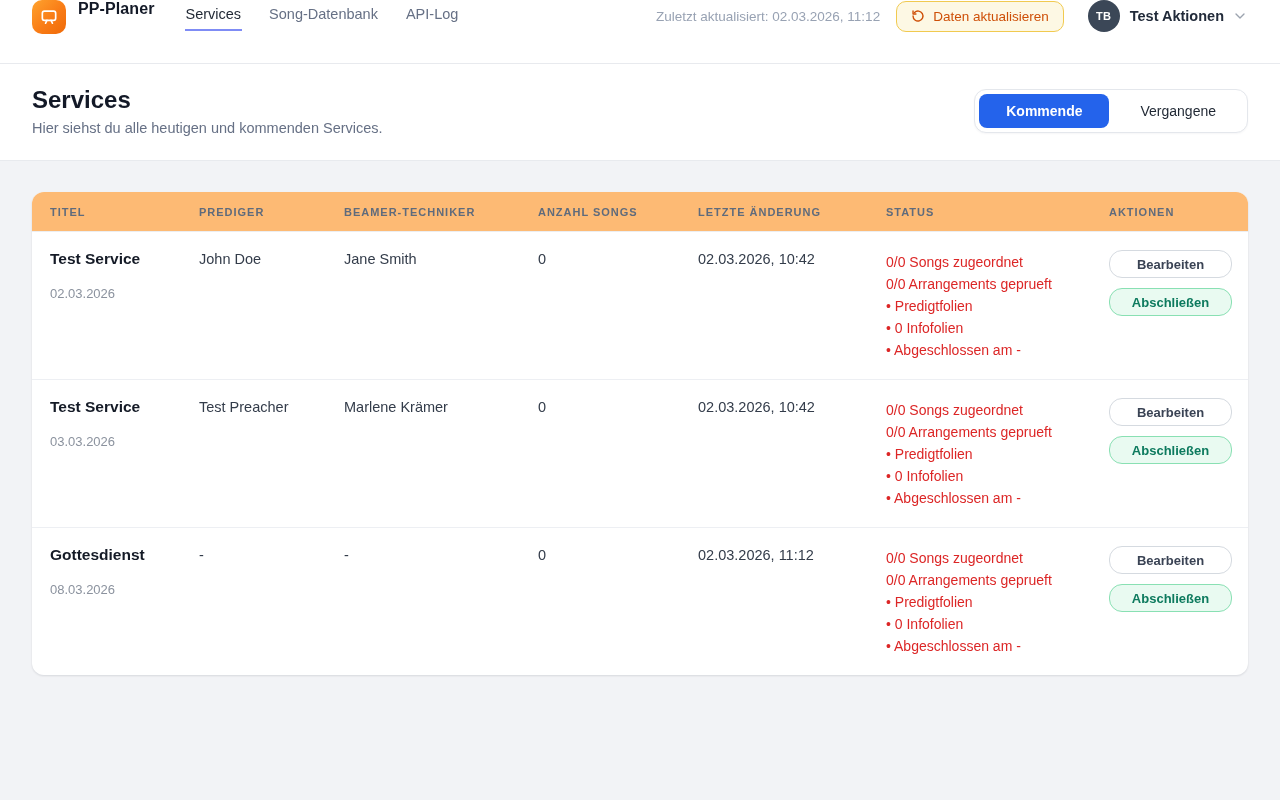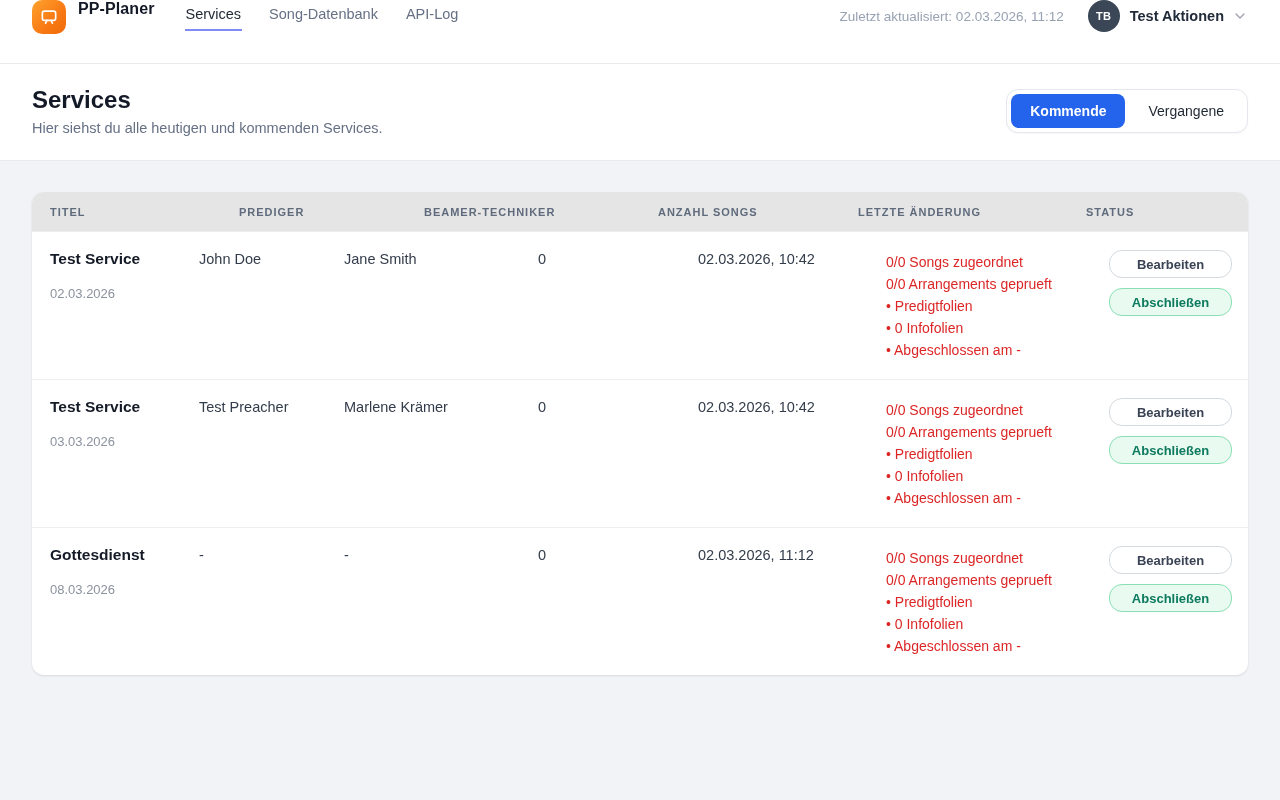--- a/index.html
+++ b/index.html
@@ -55,37 +55,37 @@
   }
   .page-head h1 { font-size:24px; font-weight:700; color:#131927; }
   .page-sub { margin-top:6px; font-size:14.5px; color:#667085; }
   .toggle {
     margin-left:auto; background:#fff; border:1px solid #e4e7ec; border-radius:12px;
     padding:4px; display:flex; gap:4px;
     box-shadow:0 1px 2px rgba(16,24,40,.04);
   }
   .toggle button {
     font-family:inherit; font-size:14px; font-weight:500; color:#1f2733;
-    background:transparent; border:0; border-radius:8px; padding:9px 19px; cursor:pointer;
+    background:transparent; border:0; border-radius:8px; padding:9px 27px; cursor:pointer;
   }
   .toggle button.active { background:#2463eb; color:#fff; font-weight:600; }
 
   
   .content { padding:31px 32px; }
   .card {
     background:#fff; border-radius:12px; overflow:hidden;
     box-shadow:0 1px 2px rgba(16,24,40,.07), 0 1px 3px rgba(16,24,40,.05);
   }
   .grid-row {
     display:grid;
     grid-template-columns:149px 145px 194px 160px 188px 223px 1fr;
     padding-left:18px;
   }
   .thead {
-    background:#e5e5e5; border-bottom:1px solid #eceef1; height:40px; align-items:center;gap:40px;
+    background:#fdba74; border-bottom:1px solid #eceef1; height:40px; align-items:center;
   }
   .th {
     font-size:11px; font-weight:700; letter-spacing:.09em;
     color:#5f6b7c; text-transform:uppercase;
   }
   .trow {
     border-bottom:1px solid #edeff3; min-height:137px;
     padding-top:18px; padding-bottom:18px; align-items:start;
   }
   .trow:last-child { border-bottom:0; }
@@ -115,20 +115,27 @@
   <div class="app-name">PP-Planer</div>
 
   <nav class="nav">
     <a class="active">Services</a>
     <a>Song-Datenbank</a>
     <a>API-Log</a>
   </nav>
 
   <div class="top-right">
     <span class="last-updated">Zuletzt aktualisiert: 02.03.2026, 11:12</span>
+    <button class="refresh-btn">
+      <svg viewBox="0 0 24 24" fill="none" stroke="currentColor" stroke-width="2.4" stroke-linecap="round" stroke-linejoin="round">
+        <path d="M3.5 12a8.5 8.5 0 1 0 2.6-6.1"></path>
+        <polyline points="3.5 3.5 3.5 8.5 8.5 8.5"></polyline>
+      </svg>
+      <span>Daten aktualisieren</span>
+    </button>
     <div class="avatar">TB</div>
     <div class="user-name">Test Aktionen</div>
     <span class="chevron">
       <svg viewBox="0 0 24 24" fill="none" stroke="#9ca3af" stroke-width="2" stroke-linecap="round" stroke-linejoin="round">
         <polyline points="6 9 12 15 18 9"></polyline>
       </svg>
     </span>
   </div>
 </header>
 

